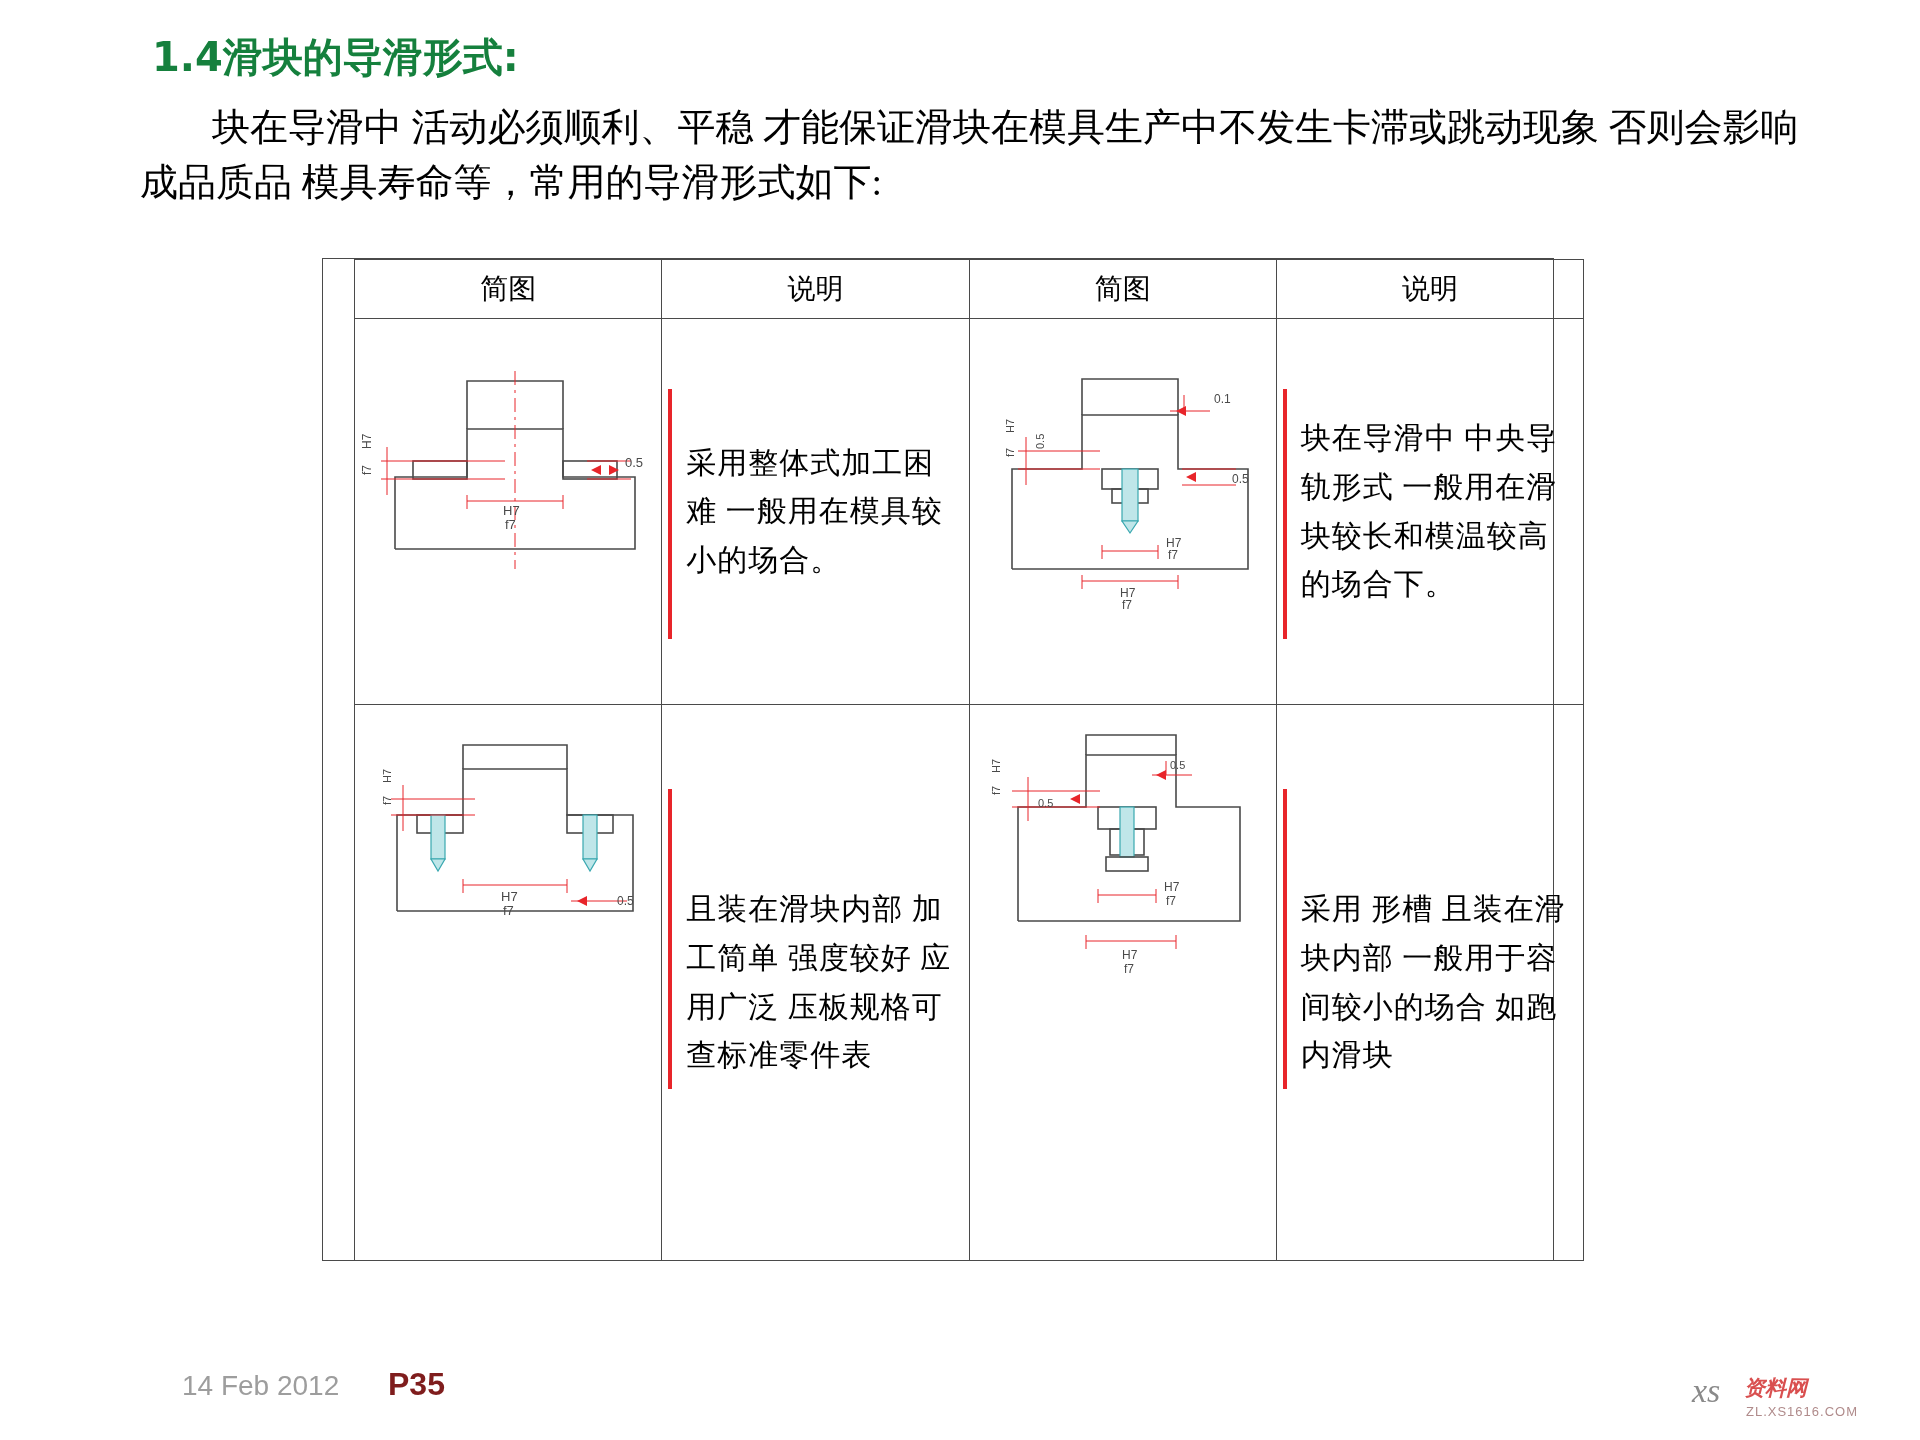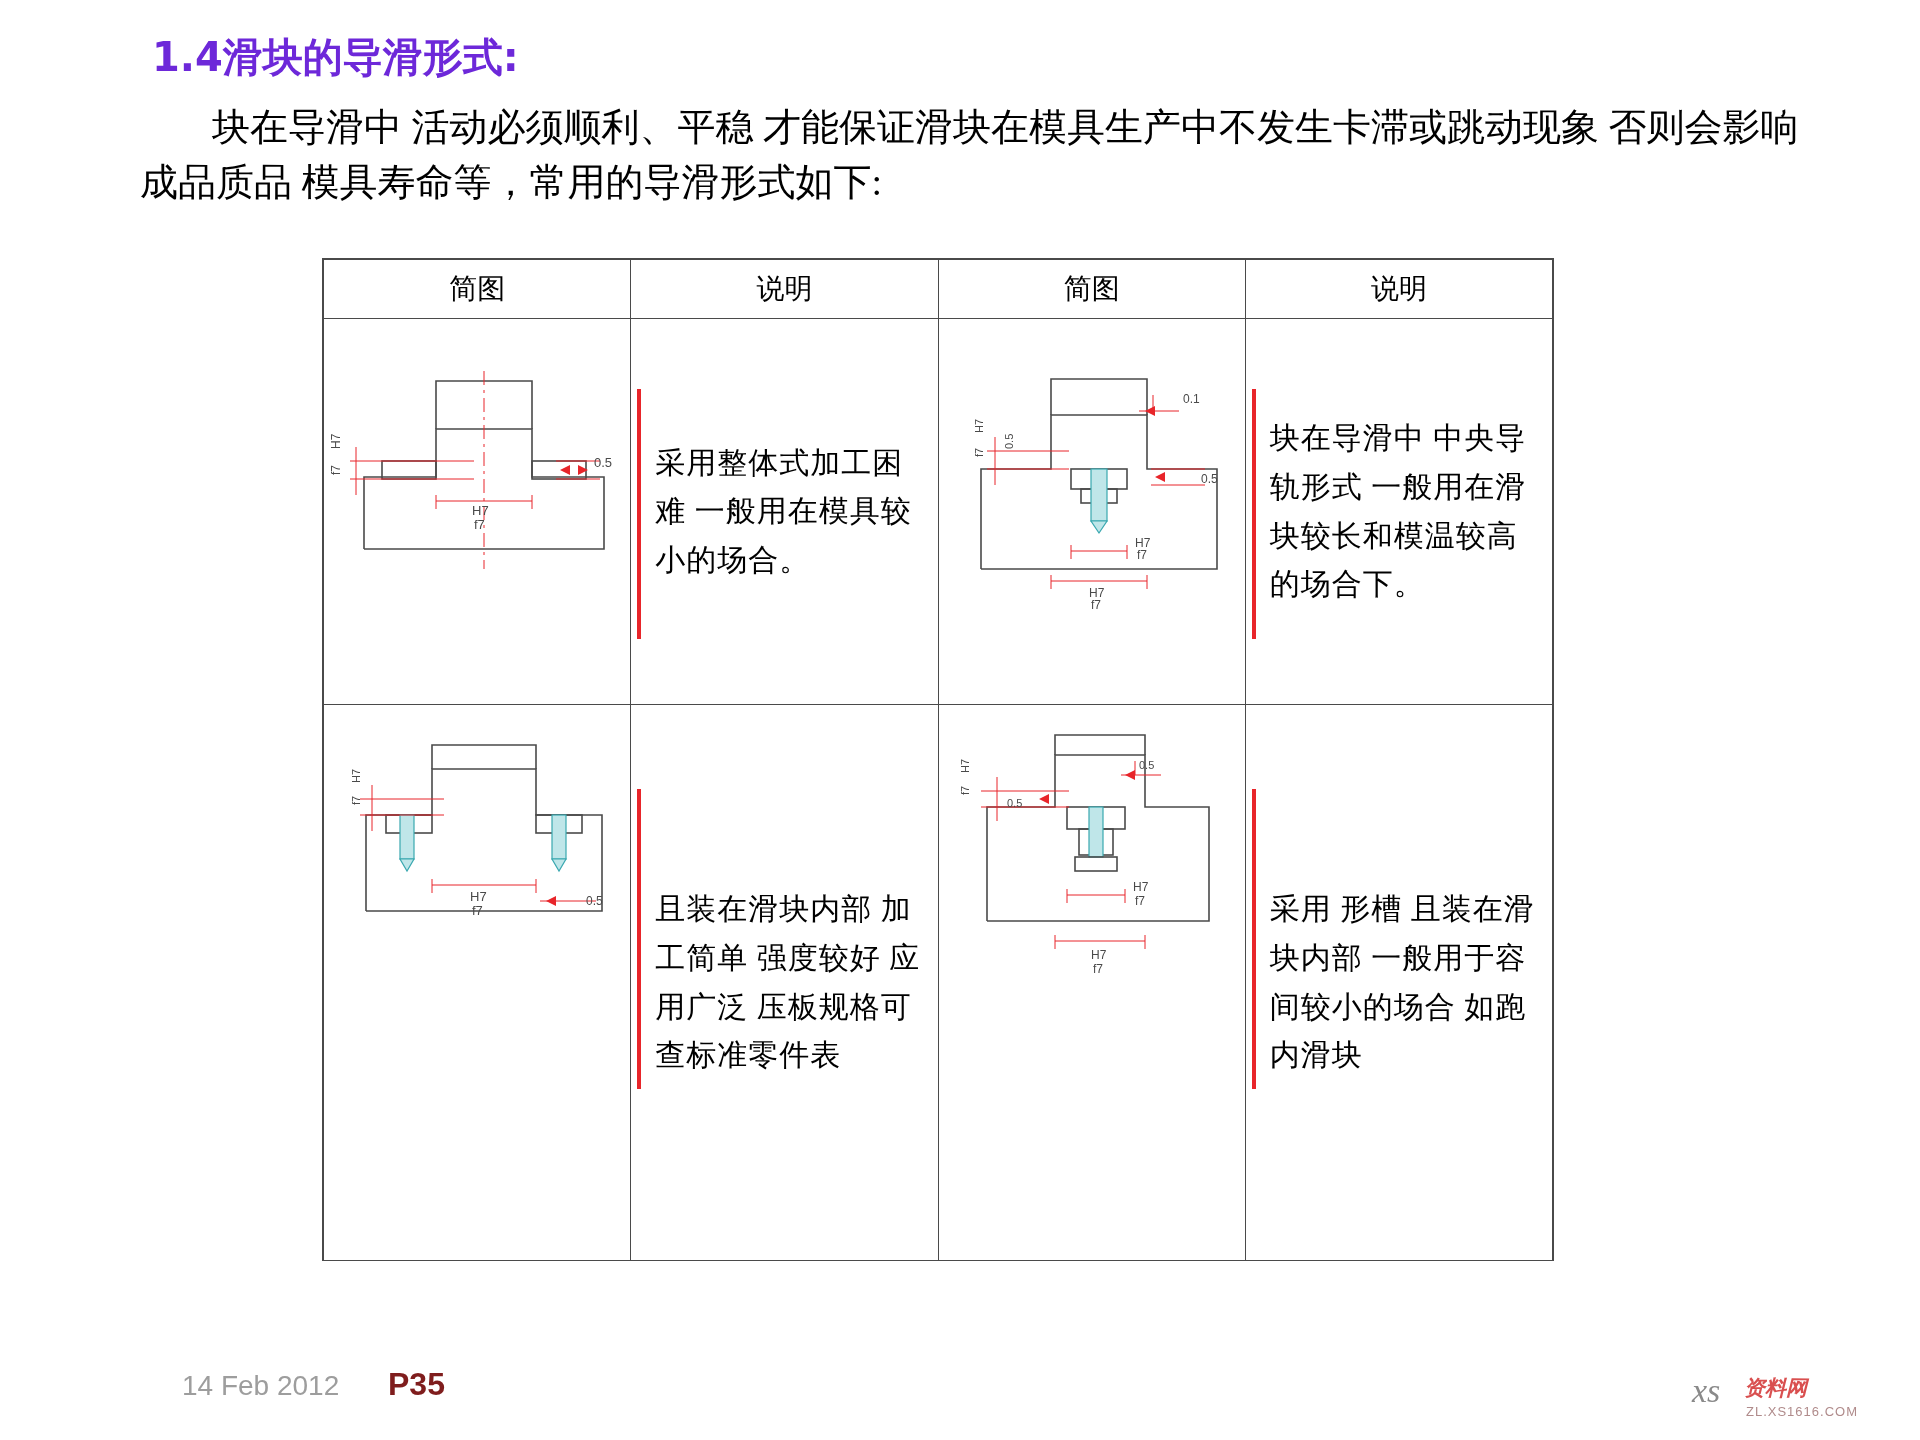--- a/index.html
+++ b/index.html
@@ -18,21 +18,21 @@
     position: absolute;
     left: 0; top: 0;
     width: 1920px;
     height: 1440px;
   }
   .title {
     position: absolute;
     left: 152px;
     top: 30px;
     font-size: 40px;
-    color: #6d28d9;
+    color: #15803d;
     font-weight: bold;
     letter-spacing: 0px;
     font-family: "DejaVu Sans", sans-serif;
   }
   .body-text {
     position: absolute;
     left: 140px;
     top: 100px;
     width: 1680px;
     font-size: 38px;
@@ -49,20 +49,21 @@
     width: 1232px;
     height: 1003px;
     border: 1px solid #4a4a4a;
     box-sizing: border-box;
   }
   table.grid {
     border-collapse: collapse;
     width: 100%;
     height: 100%;
     table-layout: fixed;
+    margin-left: 31px;
   }
   table.grid td, table.grid th {
     border: 1px solid #4a4a4a;
     vertical-align: middle;
     padding: 0;
   }
   th.hdr {
     height: 58px;
     font-size: 28px;
     font-weight: normal;

